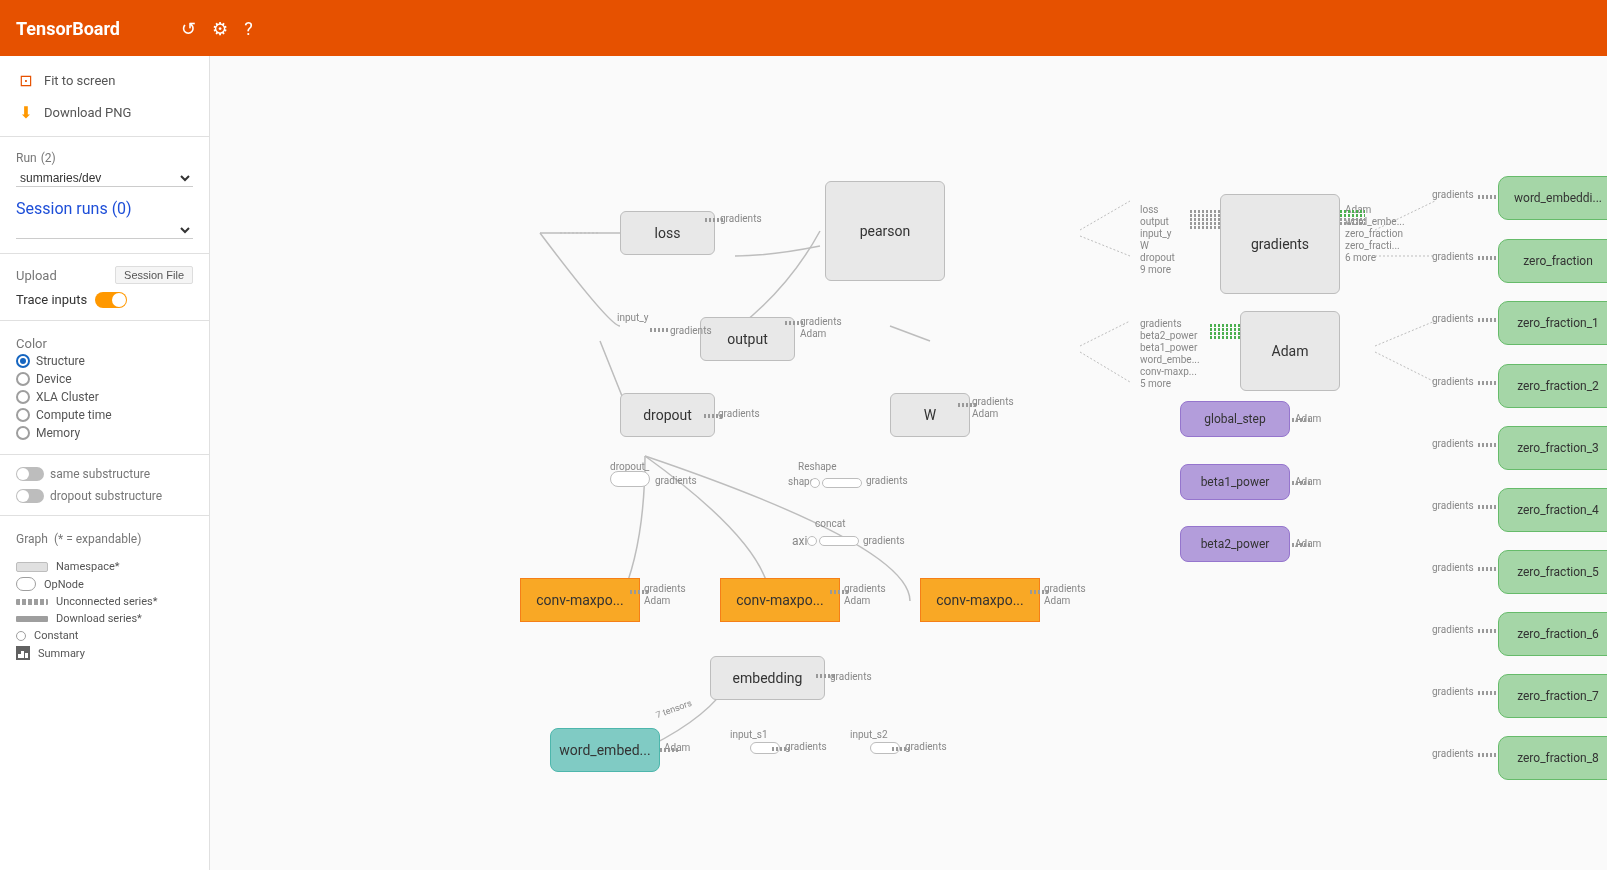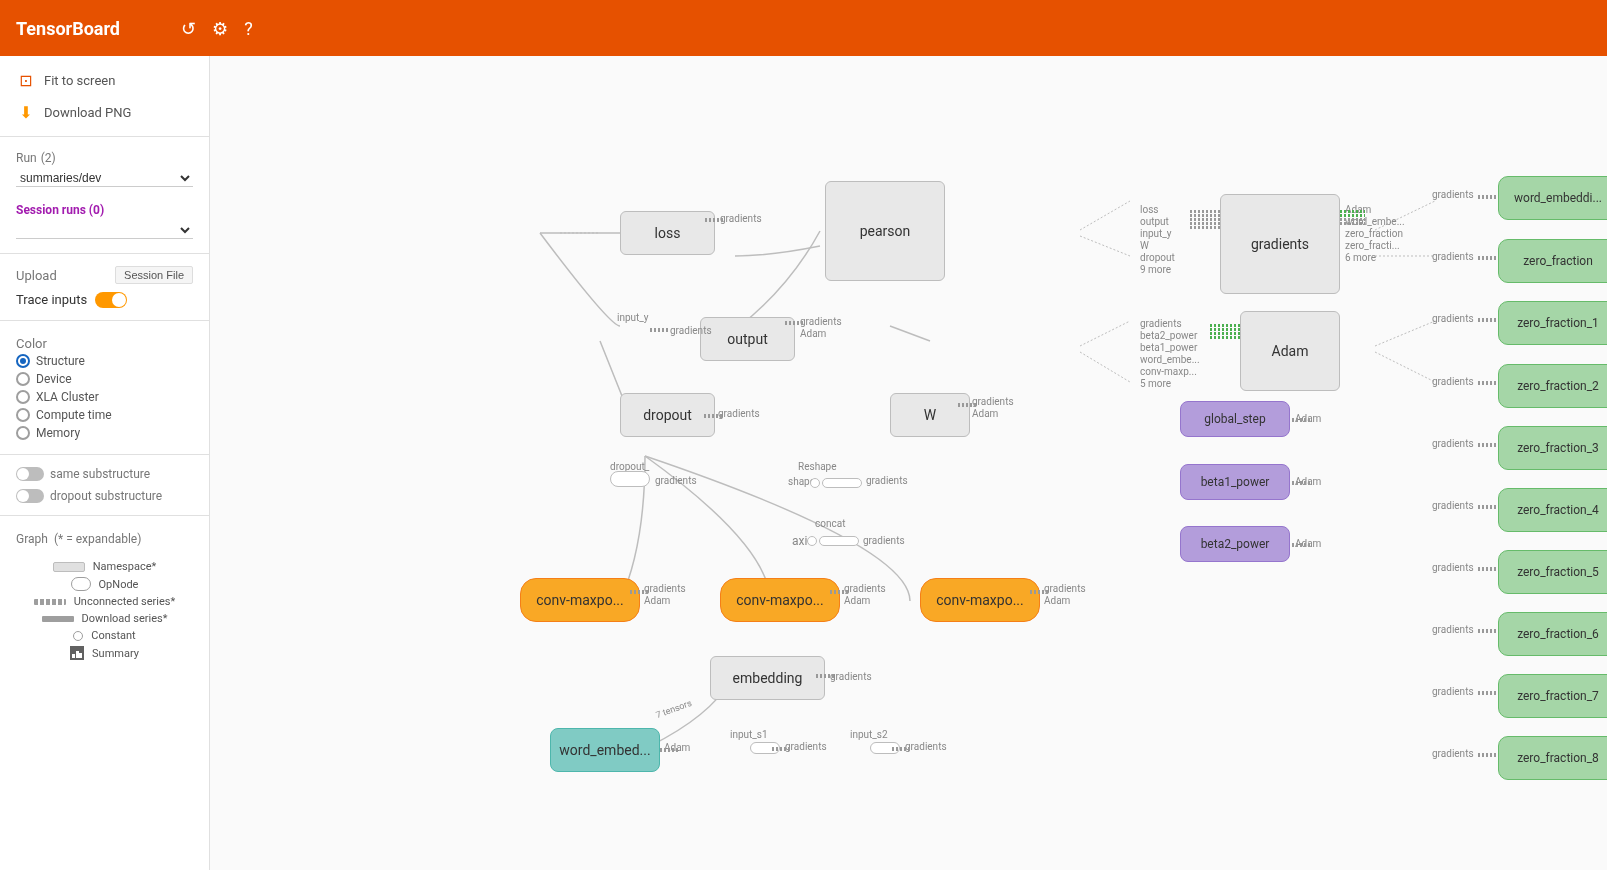--- a/index.html
+++ b/index.html
@@ -80,23 +80,23 @@
       width: 20px;
       height: 20px;
       display: flex;
       align-items: center;
       justify-content: center;
     }
     .fit-icon { color: #E65100; font-size: 16px; }
     .download-icon { color: #FF9800; font-size: 16px; }
 
     .sidebar-label {
-      font-size: 12px;
-      color: #a21caf;
-      font-weight: 700;
+      font-size: 16px;
+      color: #1d4ed8;
+      font-weight: 400;
     }
     .sidebar-row {
       display: flex;
       align-items: center;
       padding: 4px 16px;
       font-size: 13px;
       color: #333;
     }
     .sidebar-divider {
       border: none;
@@ -213,21 +213,20 @@
     
     .legend-section { padding: 8px 16px; }
     .legend-title { font-size: 12px; color: #777; margin-bottom: 6px; text-align: right; }
     .legend-row {
       display: flex;
       align-items: center;
       gap: 8px;
       font-size: 11px;
       color: #555;
       padding: 2px 0;
-      justify-content: center;
     }
     .legend-namespace {
       width: 32px; height: 10px;
       background: #e0e0e0;
       border: 1px solid #bdbdbd;
       border-radius: 2px;
     }
     .legend-opnode {
       width: 20px; height: 14px;
       background: #fff;
@@ -284,21 +283,21 @@
       width: 120px;
       height: 100px;
     }
     .node-box.small {
       width: 90px;
       height: 40px;
     }
     .node-yellow {
       background: #F9A825;
       border-color: #F57F17;
-      border-radius: 16px;
+      border-radius: 0;
       color: #333;
     }
     .node-teal {
       background: #80CBC4;
       border-color: #4DB6AC;
       border-radius: 8px;
       color: #333;
     }
     .node-purple {
       background: #B39DDB;

